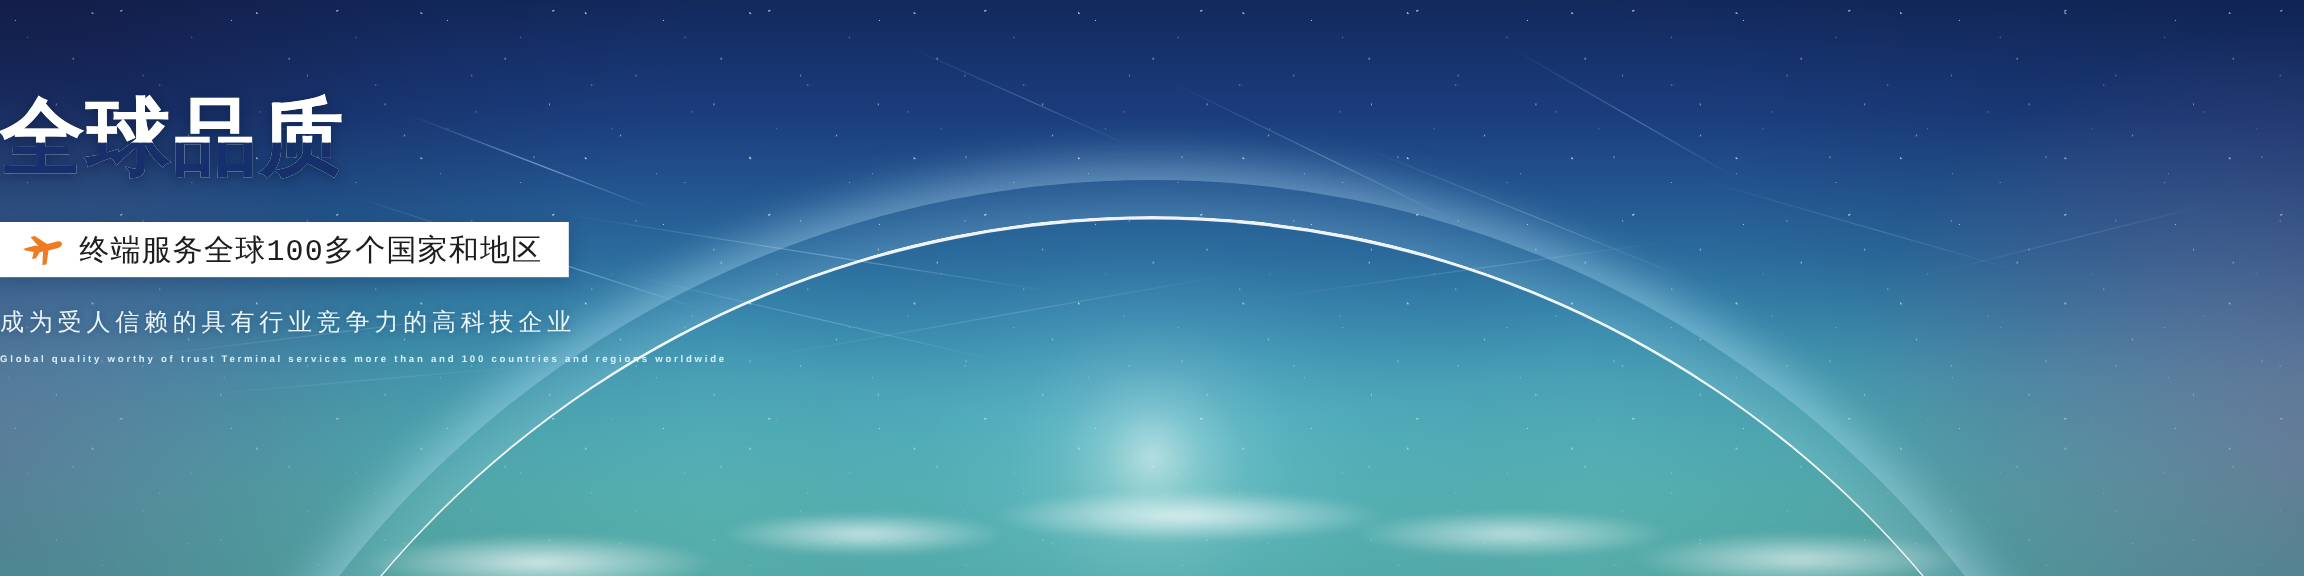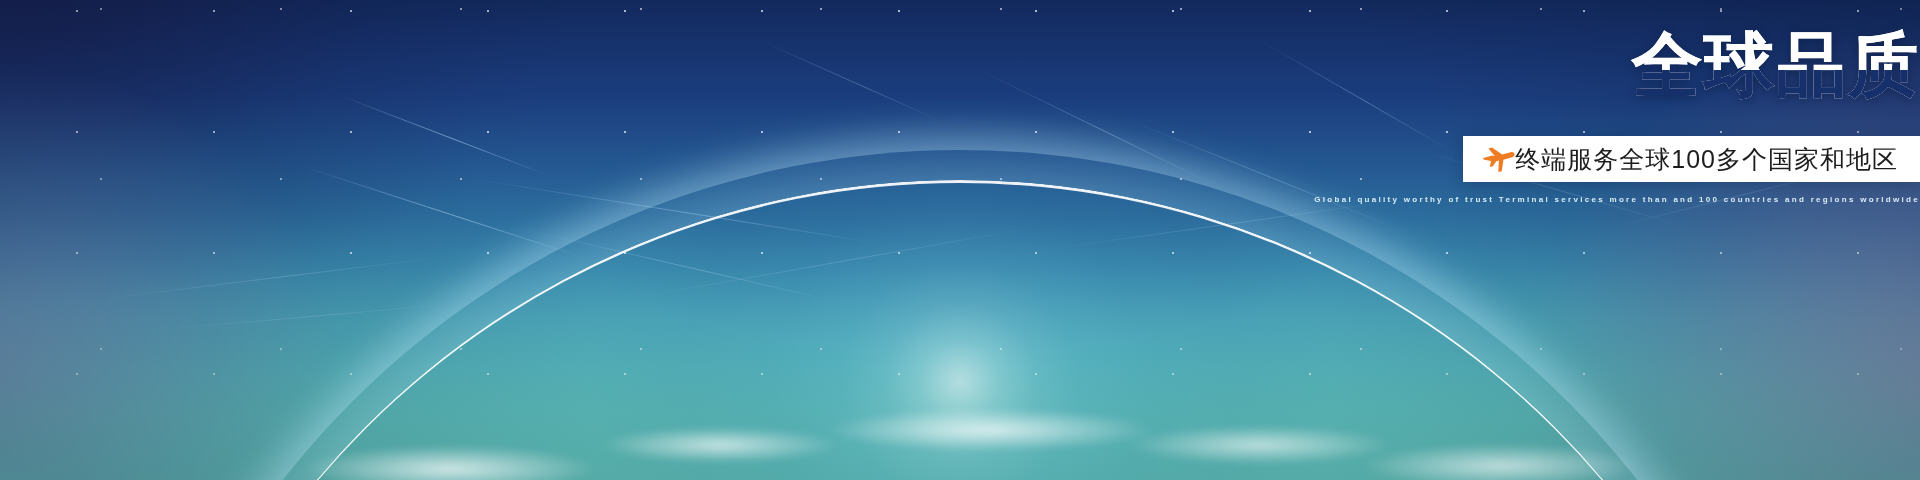--- a/index.html
+++ b/index.html
@@ -164,22 +164,22 @@
     filter: blur(3px);
     pointer-events: none;
   }
 
   
   .content {
     position: absolute;
     inset: 0;
     display: flex;
     flex-direction: column;
-    align-items: flex-end;
-    padding-top: 30px;
+    align-items: flex-start;
+    padding-top: 79px;
   }
 
   
   .headline {
     position: relative;
     display: flex;
     align-items: baseline;
     gap: 34px;
     line-height: 1;
   }
@@ -207,21 +207,23 @@
   }
 
   
   .subbox {
     margin-top: 36px;
     background: #ffffff;
     height: 46px;
     padding: 0 22px 0 18px;
     display: flex;
     align-items: center;
+    gap: 14px;
     box-shadow: 0 3px 14px rgba(6,22,55,0.22);
+    font-family: Liberation Mono, monospace;
   }
   .plane-icon {
     display: block;
     width: 34px;
     height: 28px;
     flex: 0 0 auto;
   }
   .subbox-text {
     font-size: 25px;
     font-weight: 500;
@@ -303,19 +305,20 @@
       </span>
     </div>
 
     <div class="subbox">
       <svg class="plane-icon" viewBox="0 0 34 28" aria-hidden="true">
         <path d="M2.2 13.0 L11.5 10.6 L14.0 11.3 L7.4 3.4 L11.0 2.6 L21.2 9.4 L29.6 7.2 C31.6 6.7 33.4 7.4 33.6 9.0 C33.8 10.6 32.4 12.0 30.4 12.6 L22.4 14.8 L20.8 26.2 L17.3 27.1 L17.9 15.6 L15.2 16.3 L11.9 21.2 L8.8 22.0 L10.0 16.0 L2.4 14.6 Z" fill="#ef7b23"></path>
       </svg>
       <span class="subbox-text">终端服务全球100多个国家和地区</span>
     </div>
 
+    <div class="tagline">成为受人信赖的具有行业竞争力的高科技企业</div>
 
     <div class="eng-block">
       <div class="eng-line">Global quality worthy of trust Terminal services more than and 100 countries and regions worldwide</div>
     </div>
 
   </div>
 </div>
 
 </body></html>

